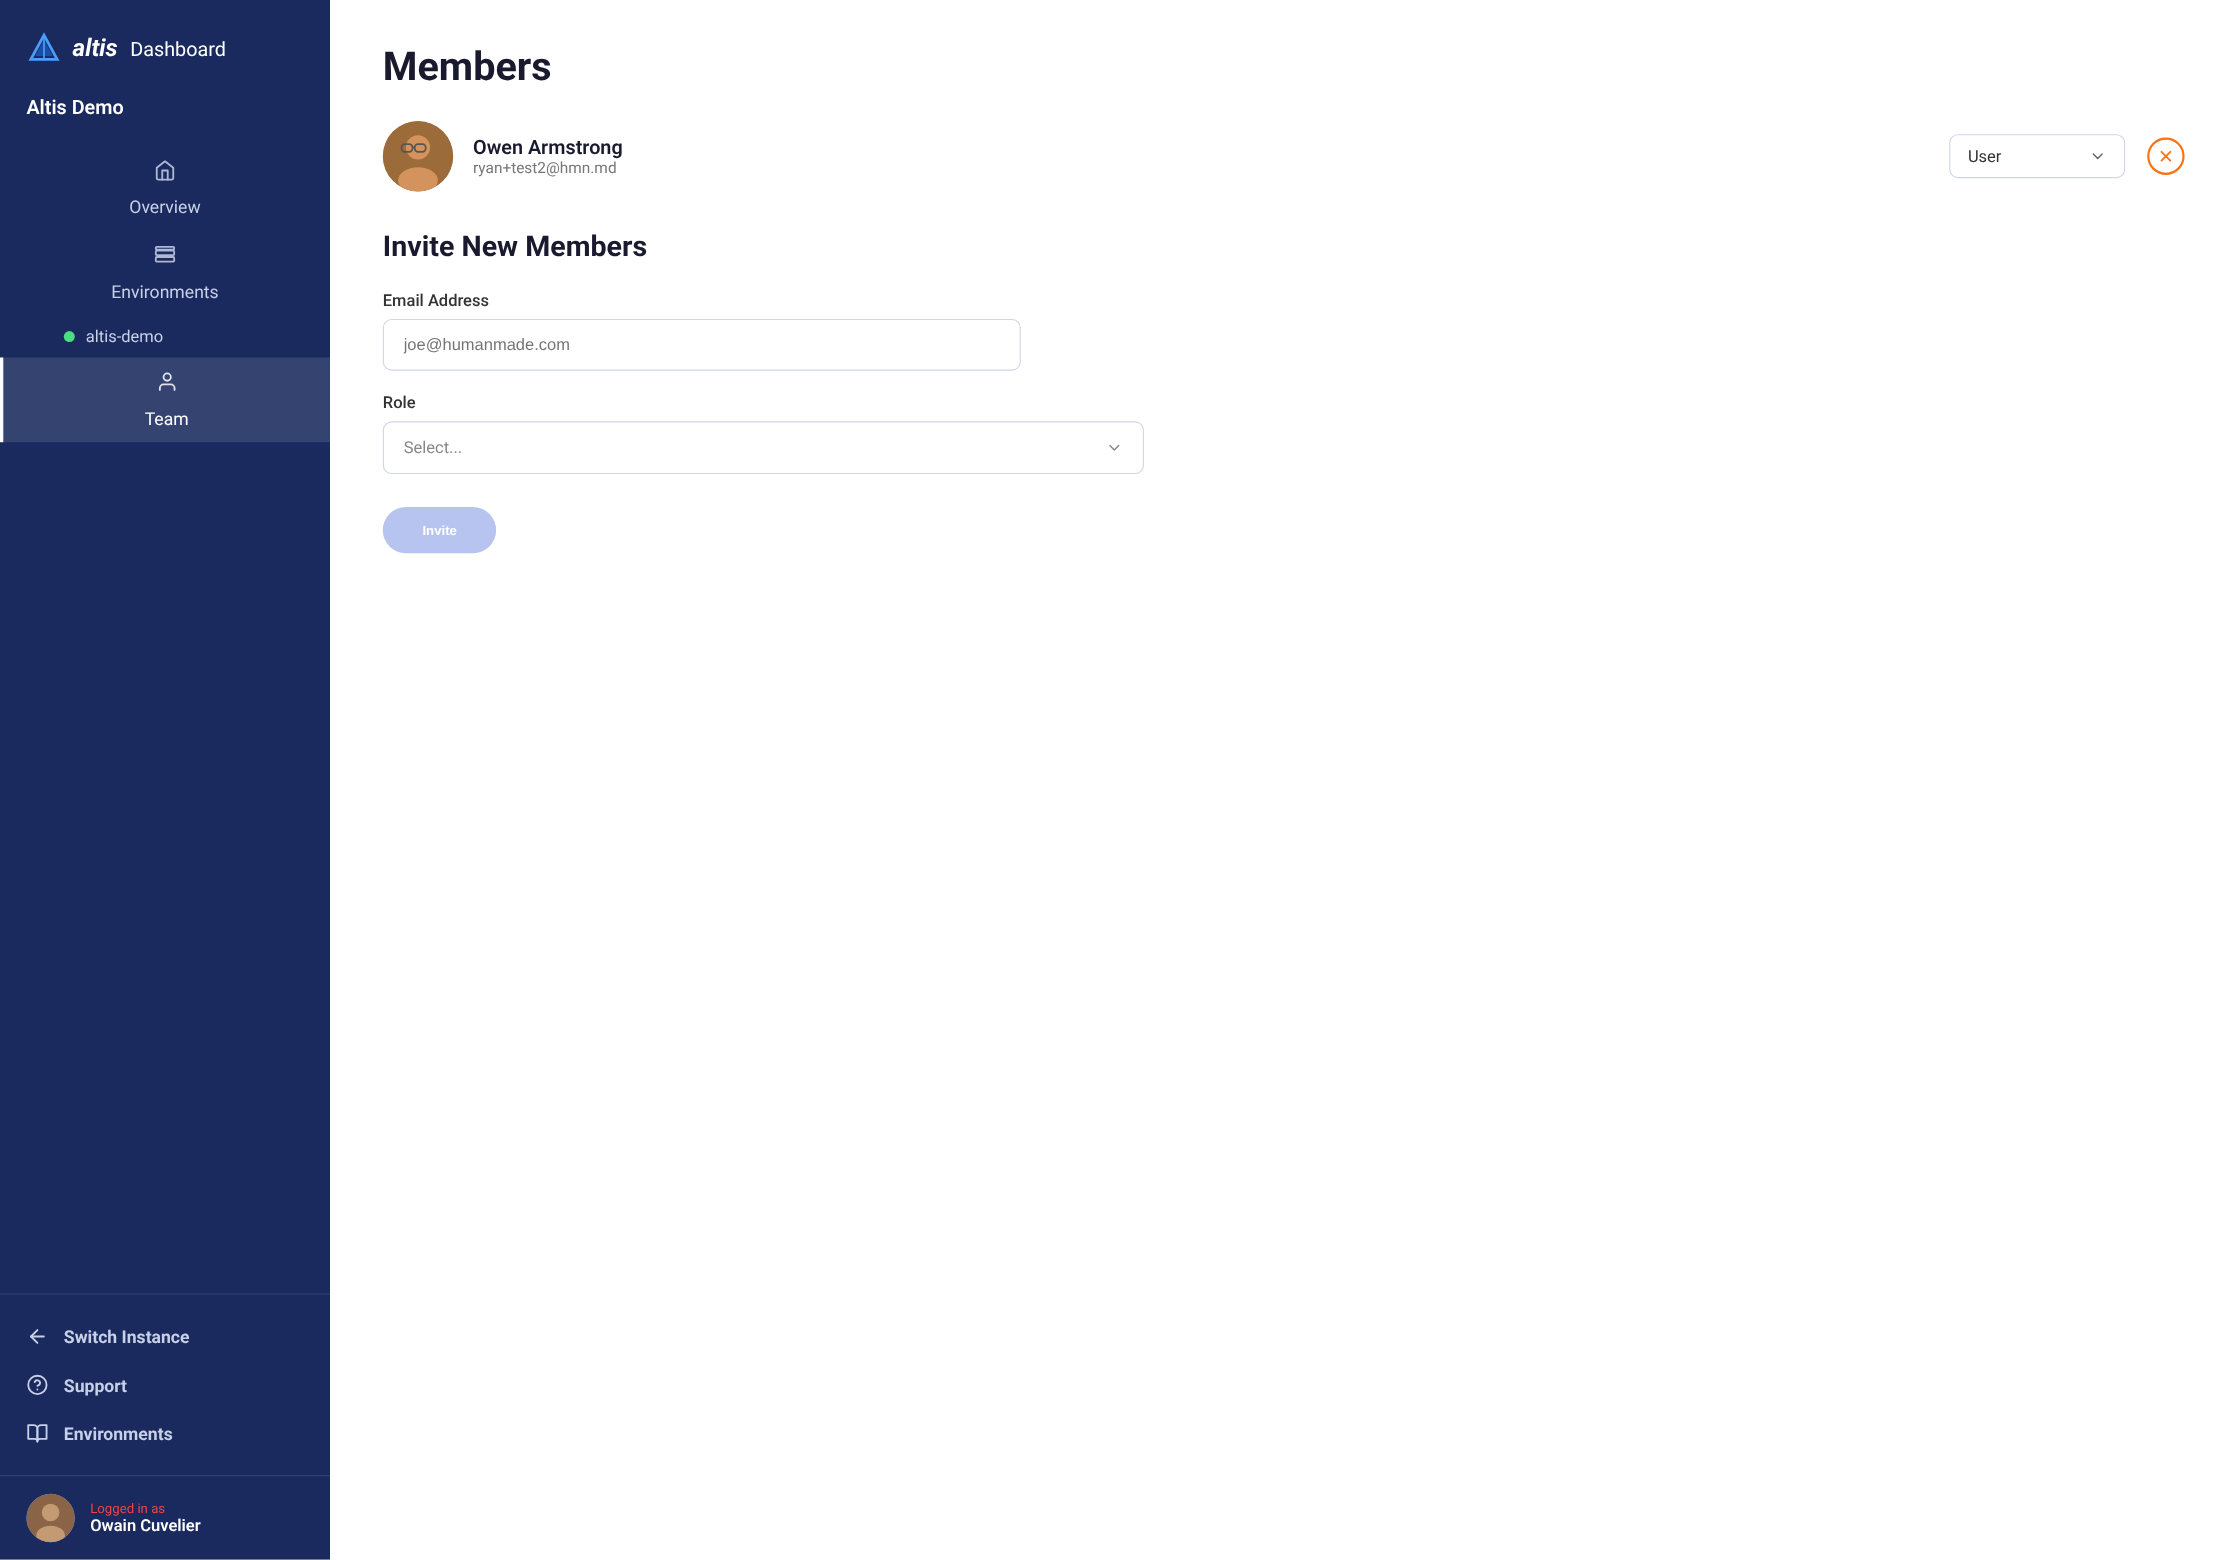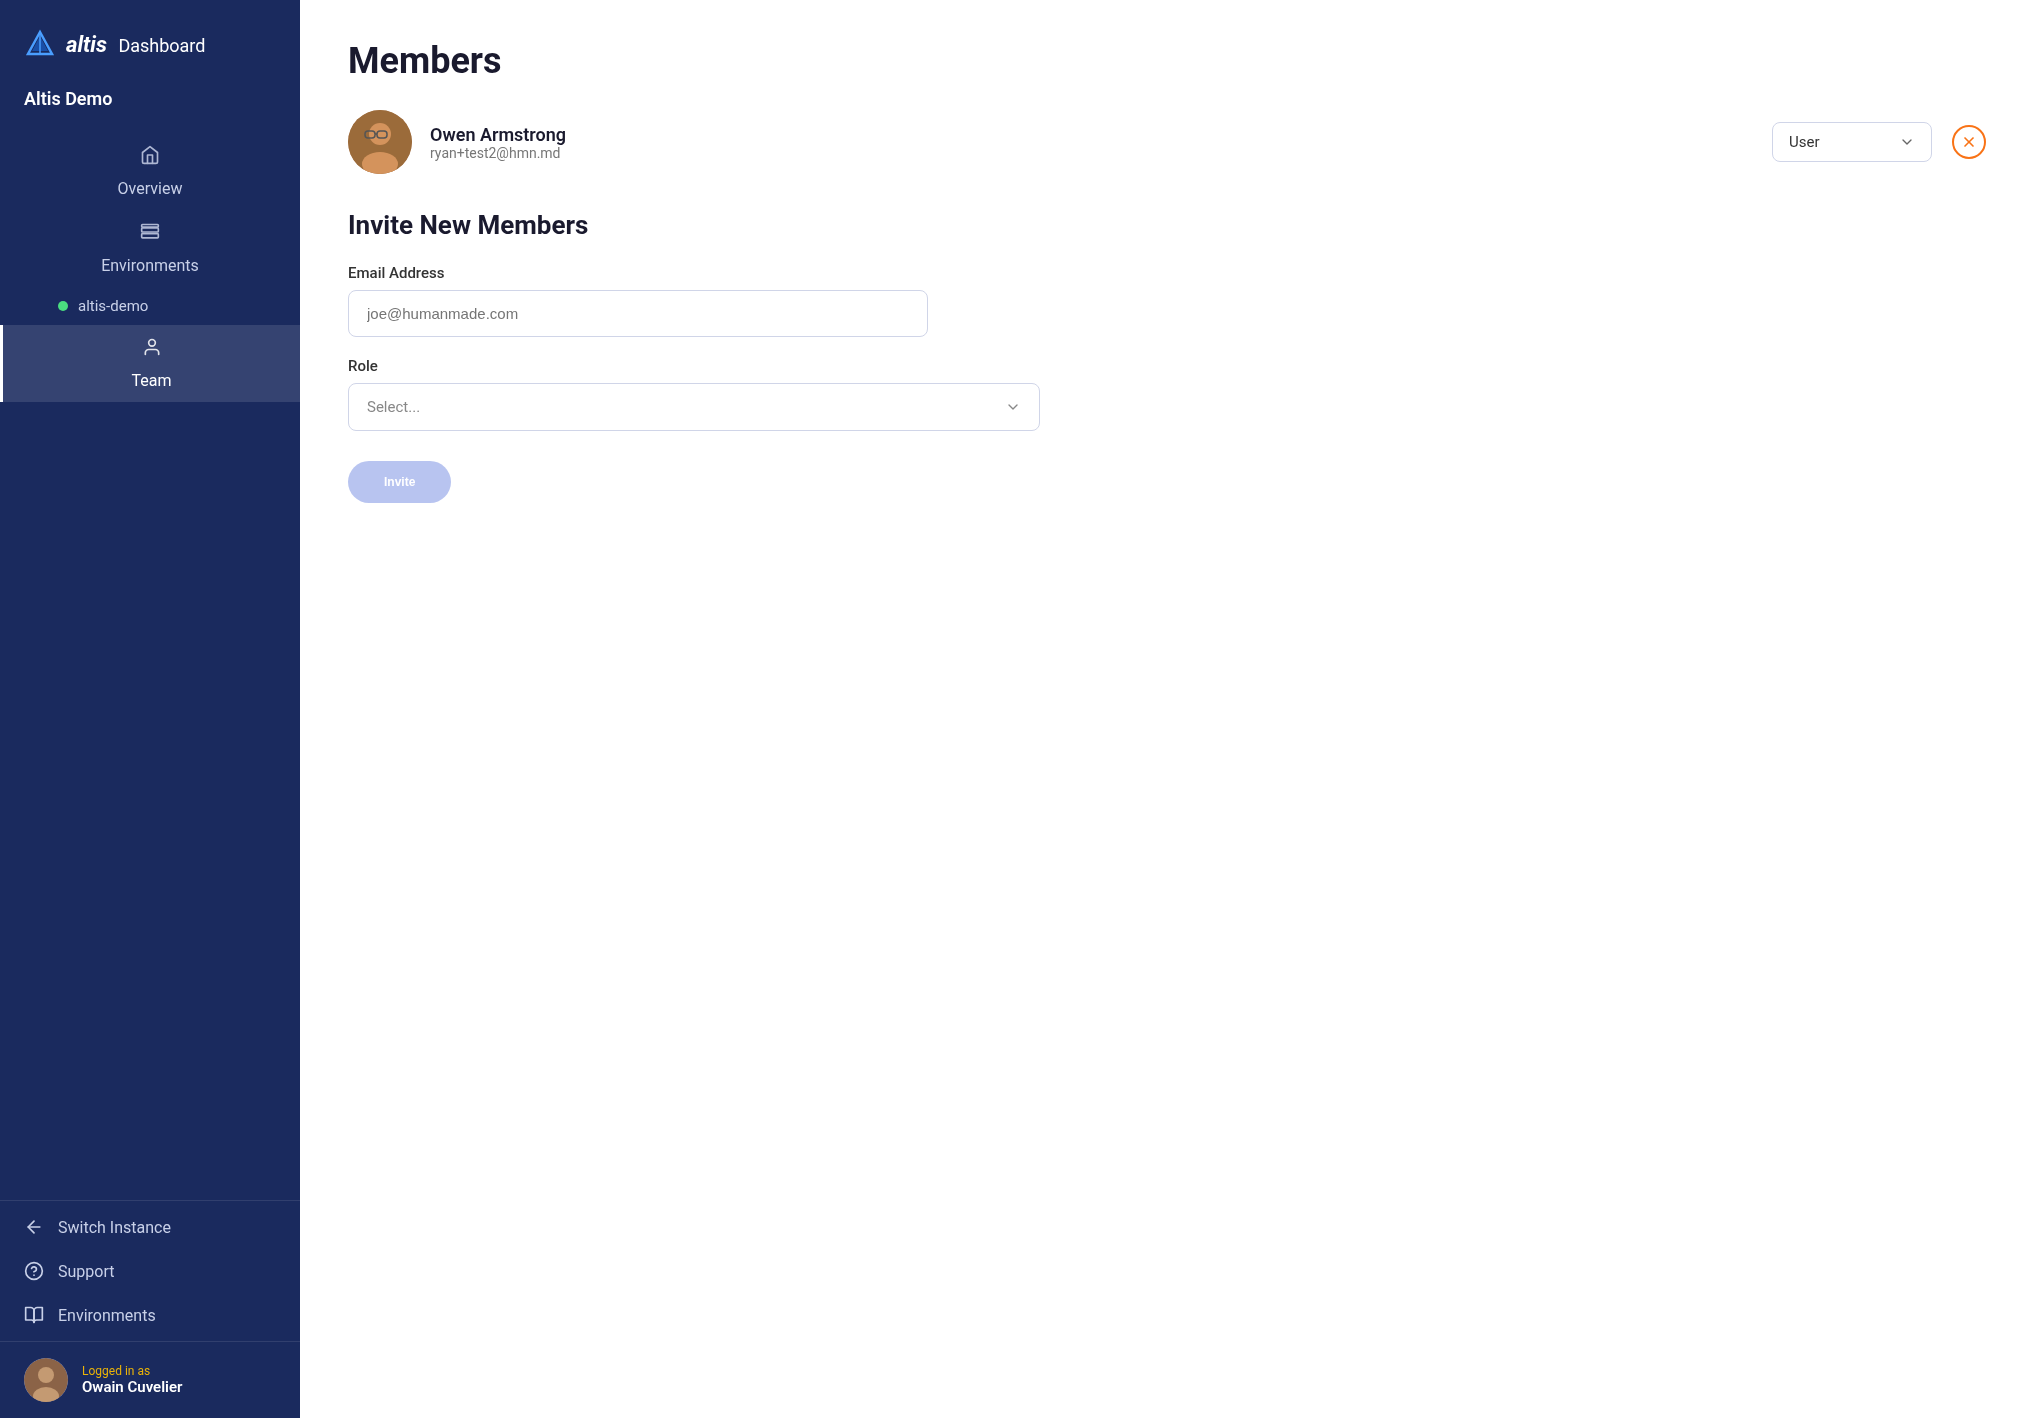--- a/index.html
+++ b/index.html
@@ -87,22 +87,23 @@
 
     .env-dot {
       width: 10px;
       height: 10px;
       border-radius: 50%;
       background: #4ade80;
       display: inline-block;
     }
 
     .sidebar-bottom {
-      padding: 4px 0;
+      padding: 16px 0;
       border-top: 1px solid rgba(255,255,255,0.1);
+      font-weight: bold;
     }
 
     .bottom-nav-item {
       display: flex;
       align-items: center;
       gap: 14px;
       padding: 12px 24px;
       cursor: pointer;
       font-size: 16px;
       color: #c8d0e8;
@@ -129,21 +130,21 @@
       color: #fff;
     }
 
     .user-info {
       display: flex;
       flex-direction: column;
     }
 
     .user-label {
       font-size: 12px;
-      color: #eab308;
+      color: #ef4444;
     }
 
     .user-name {
       font-size: 15px;
       font-weight: 600;
       color: #fff;
     }
 
     
     .main {

